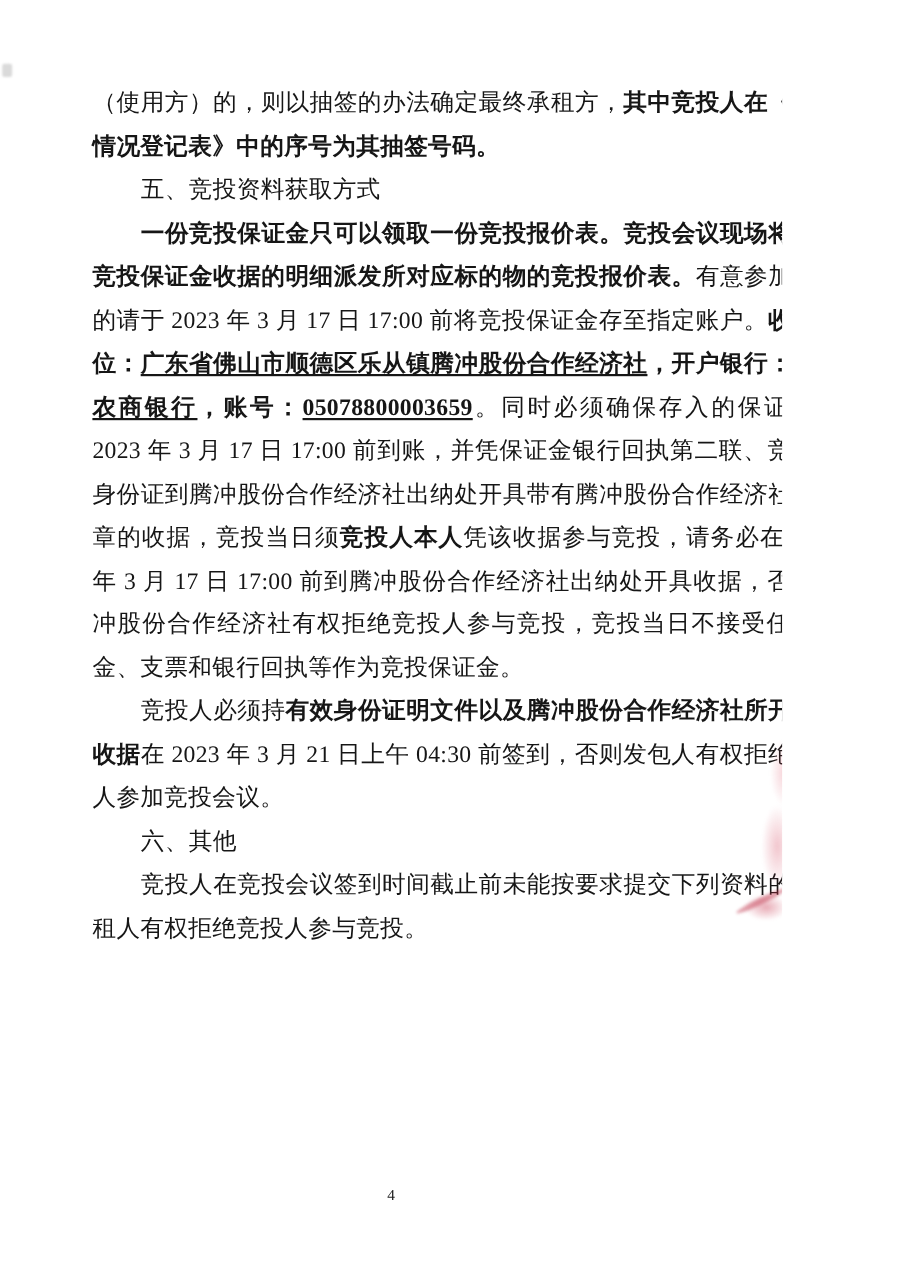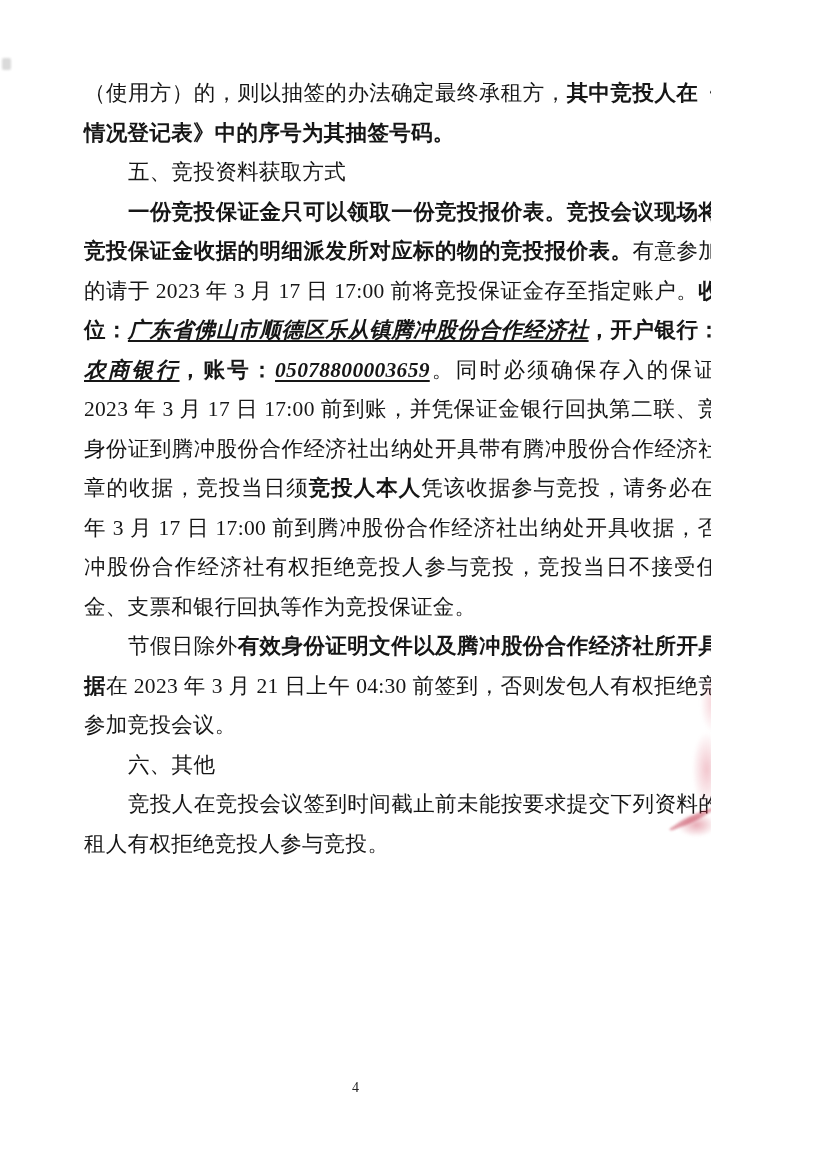--- a/index.html
+++ b/index.html
@@ -15,21 +15,21 @@
     position:absolute;
     left:84px;top:74px;width:680px;
     font-size:21.5px;
     line-height:39.5px;
     text-align:justify;
     letter-spacing:0.3px;
   }
   .content p{margin:0;padding:0;}
   .indent{text-indent:44px;}
   .b{font-weight:bold;}
-  .u{text-decoration:underline;text-underline-offset:3px;font-style:italic;}
+  .u{text-decoration:underline;text-underline-offset:3px;}
   .page-number{
     position:absolute;top:1080px;left:0;width:100%;
     text-align:center;font-size:14px;color:#222;
   }
   
   .smudge{
     position:absolute;left:2px;top:58px;width:9px;height:12px;
     background:rgba(150,150,150,0.35);filter:blur(1px);border-radius:2px;
   }
   
@@ -63,21 +63,21 @@
   <div class="content">
 
     <p><span>（使用方）的，则以抽签的办法确定最终承租方，</span><span class="b">其中竞投人在《竞投情况登记表》中的序号为其抽签号码。</span></p>
 
 
 
     <p class="indent"><span>五、竞投资料获取方式</span></p>
 
     <p class="indent"><span class="b">一份竞投保证金只可以领取一份竞投报价表。竞投会议现场将根据竞投保证金收据的明细派发所对应标的物的竞投报价表。</span><span>有意参加竞投的请于 2023 年 3 月 17 日 17:00 前将竞投保证金存至指定账户。</span><span class="b">收款单位：</span><span class="b u">广东省佛山市顺德区乐从镇腾冲股份合作经济社</span><span class="b">，</span><span class="b">开户银行：</span><span class="b u">顺德农商银行</span><span class="b">，</span><span class="b">账号：</span><span class="b u">05078800003659</span><span>。同时必须确保存入的保证金在 2023 年 3 月 17 日 17:00 前到账，并凭保证金银行回执第二联、竞投人身份证到腾冲股份合作经济社出纳处开具带有腾冲股份合作经济社财务章的收据，竞投当日须</span><span class="b">竞投人本人</span><span>凭该收据参与竞投，请务必在 2023 年 3 月 17 日 17:00 前到腾冲股份合作经济社出纳处开具收据，否则腾冲股份合作经济社有权拒绝竞投人参与竞投，竞投当日不接受任何现金、支票和银行回执等作为竞投保证金。</span></p>
 
-    <p class="indent"><span>节假日除外</span><span class="b">有效身份证明文件以及腾冲股份合作经济社所开具的收据</span><span>在 2023 年 3 月 21 日上午 04:30 前签到，否则发包人有权拒绝竞投人参加竞投会议。</span></p>
+    <p class="indent"><span>竞投人必须持</span><span class="b">有效身份证明文件以及腾冲股份合作经济社所开具的收据</span><span>在 2023 年 3 月 21 日上午 04:30 前签到，否则发包人有权拒绝竞投人参加竞投会议。</span></p>
 
 
     <p class="indent"><span>六、其他</span></p>
 
     <p class="indent"><span>竞投人在竞投会议签到时间截止前未能按要求提交下列资料的，招租人有权拒绝竞投人参与竞投。</span></p>
 
 
   </div>
 
   <div class="stamp">

